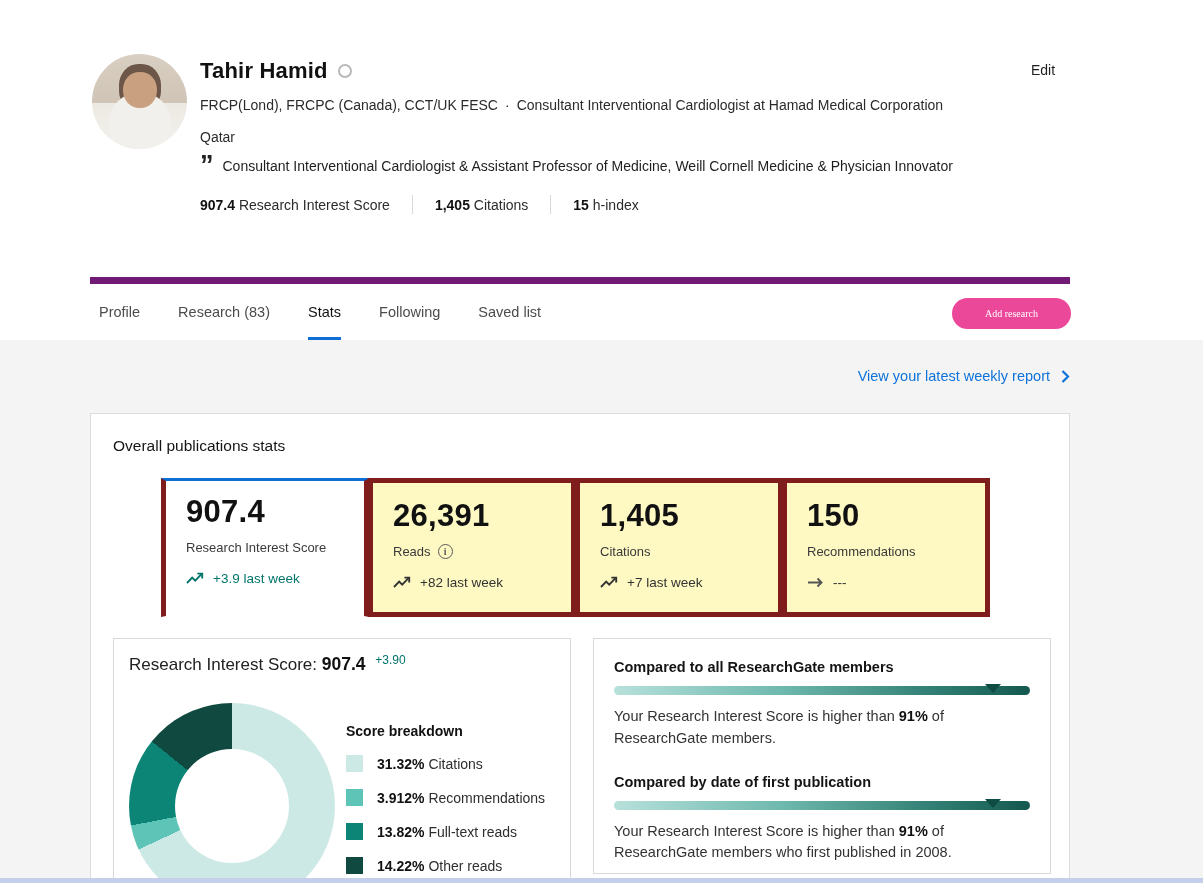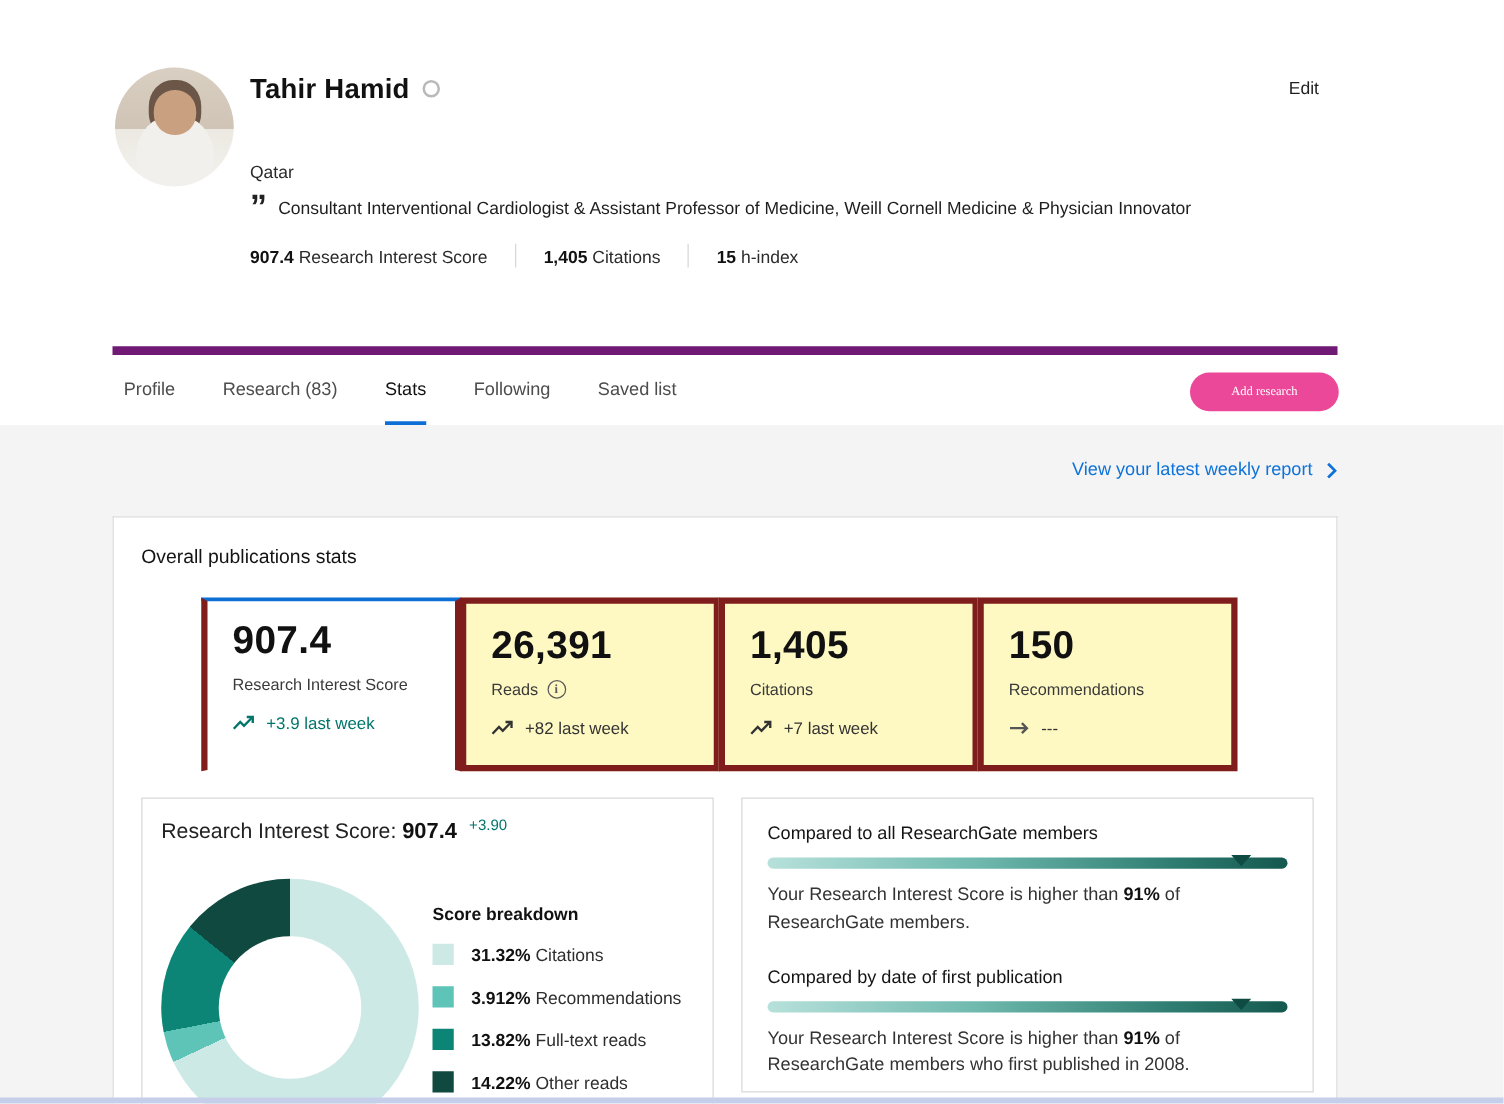--- a/index.html
+++ b/index.html
@@ -75,21 +75,21 @@
   .donut { position:absolute; left:15px; top:64px; width:206px; height:206px; border-radius:50%; }
   .donut::after { content:""; position:absolute; left:46px; top:46px; width:114px; height:114px; border-radius:50%; background:#fff; }
   .breakdown { position:absolute; left:232px; top:84px; }
   .breakdown-title { font-size:14px; font-weight:700; color:#111; margin-bottom:16px; }
   .legend-item { display:flex; align-items:center; gap:14px; margin-bottom:17px; }
   .swatch { width:17px; height:17px; flex:none; }
   .legend-text { font-size:14px; color:#2e2e2e; }
   .legend-text b { color:#111; }
 
   .cmp-card { width:458px; height:236px; background:#fff; border:1px solid #d9d9d9; padding:20px 20px 0; }
-  .cmp-heading { font-size:14.5px; font-weight:400; color:#141414; margin-bottom:11px; }
+  .cmp-heading { font-size:14.5px; font-weight:700; color:#141414; margin-bottom:11px; }
   .cmp-bar { position:relative; height:9px; border-radius:5px; margin-bottom:11px;
              background:linear-gradient(90deg,#b7e1db 0%,#6fb9ae 40%,#2f7d72 78%,#14584e 100%); }
   .cmp-marker { position:absolute; top:-2px; width:0; height:0;
                 border-left:8px solid transparent; border-right:8px solid transparent; border-top:9px solid #0d4b43; }
   .cmp-text { font-size:14.5px; color:#333; line-height:1.5; width:424px; }
   .cmp-text b { color:#111; }
   .cmp-section { margin-bottom:24px; }
 
   .bottom-strip { position:absolute; left:0; top:878px; width:1203px; height:5px; background:#c6cfe9; }
 </style>
@@ -101,20 +101,23 @@
   <div class="profile-header">
     <div class="avatar"></div>
 
     <div class="name-row">
       <span class="profile-name">Tahir Hamid</span>
       <span class="badge-ring"></span>
     </div>
 
     <span class="edit-link">Edit</span>
 
+    <div class="credentials-line">
+      <span>FRCP(Lond), FRCPC (Canada), CCT/UK FESC</span><span class="dot">·</span><span>Consultant Interventional Cardiologist at Hamad Medical Corporation</span>
+    </div>
 
     <div class="location-line">Qatar</div>
 
     <div class="quote-row">
       <span class="quote-glyph">”</span>
       <span class="quote-text">Consultant Interventional Cardiologist &amp; Assistant Professor of Medicine, Weill Cornell Medicine &amp; Physician Innovator</span>
     </div>
 
     <div class="metrics-row">
       <span class="metric"><b>907.4</b> <span>Research Interest Score</span></span>

